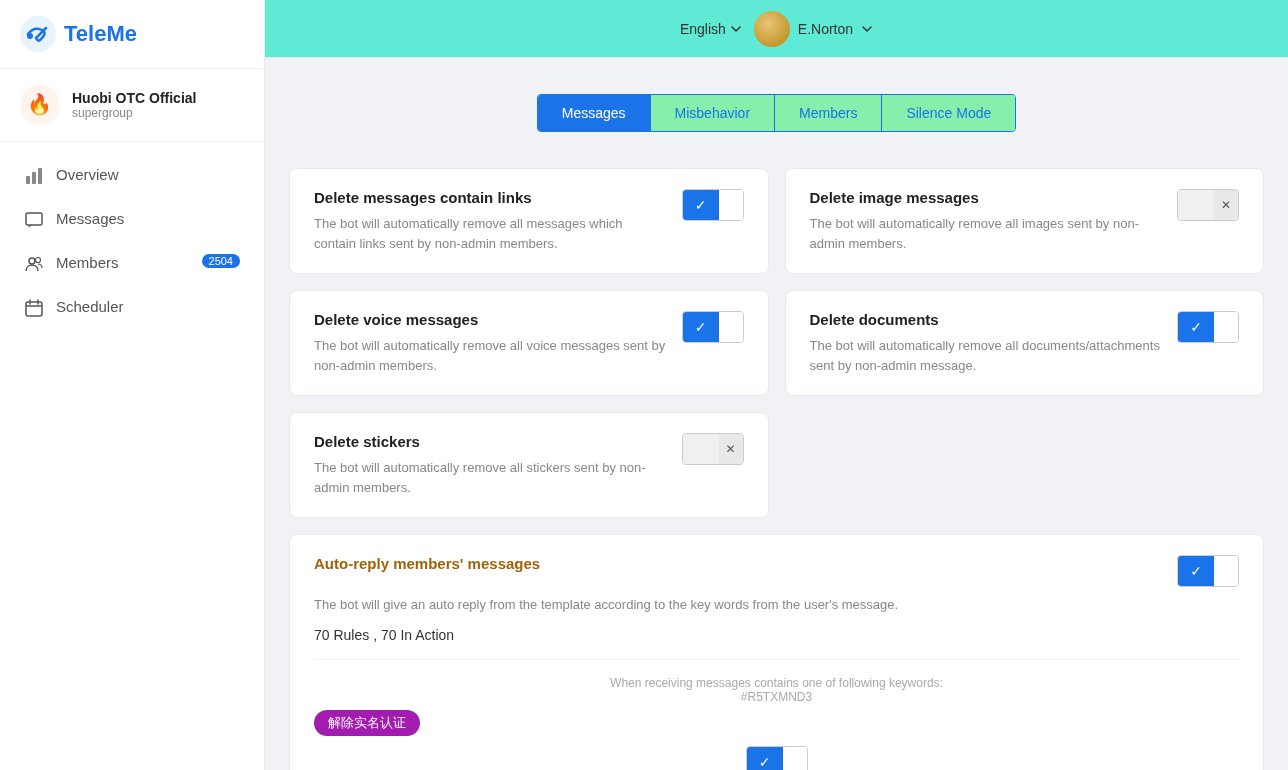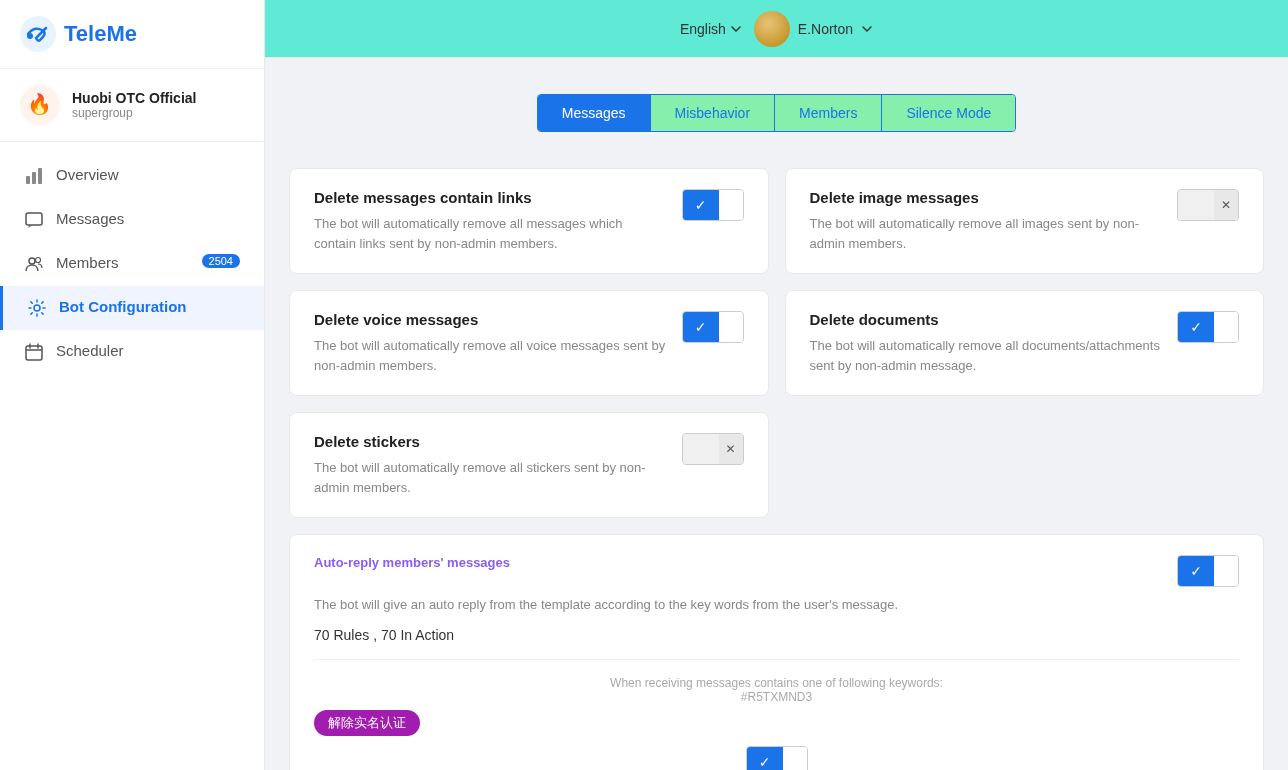--- a/index.html
+++ b/index.html
@@ -55,21 +55,21 @@
     .toggle-check { width: 36px; height: 32px; display: flex; align-items: center; justify-content: center; font-size: 14px; cursor: pointer; }
     .toggle-x { width: 24px; height: 32px; display: flex; align-items: center; justify-content: center; font-size: 12px; cursor: pointer; }
     .toggle.on .toggle-check { background: #1a73e8; color: #fff; }
     .toggle.on .toggle-x { background: #fff; color: #999; }
     .toggle.off .toggle-check { background: #f0f0f0; color: #999; }
     .toggle.off .toggle-x { background: #e8e8e8; color: #555; }
 
     
     .card-full { background: #fff; border-radius: 8px; padding: 20px 24px; border: 1px solid #e8e8e8; margin-bottom: 16px; }
     .card-full-header { display: flex; align-items: flex-start; justify-content: space-between; gap: 16px; margin-bottom: 8px; }
-    .card-full-title { font-size: 13px; font-weight: 600; color: #8b5cf6; }
+    .card-full-title { font-size: 15px; font-weight: 600; color: #a16207; }
     .card-full-desc { font-size: 13px; color: #888; line-height: 1.5; margin-bottom: 12px; }
     .rules-count { font-size: 14px; color: #333; margin-bottom: 16px; }
 
     .rule-item { border-top: 1px solid #f0f0f0; padding-top: 16px; }
     .rule-item-header { display: flex; justify-content: space-between; align-items: center; margin-bottom: 6px; flex-direction: column; }
     .rule-label { font-size: 12px; color: #aaa; }
     .rule-id { font-size: 12px; color: #aaa; }
     .keyword-tag { display: inline-flex; align-items: center; background: #a21caf; color: #fff; border-radius: 20px; padding: 4px 14px; font-size: 13px; margin-bottom: 10px; }
 
     
@@ -129,29 +129,20 @@
           <svg width="18" height="18" viewBox="0 0 18 18" fill="none">
             <circle cx="7" cy="6" r="3" stroke="currentColor" stroke-width="1.5" fill="none"></circle>
             <path d="M1 16 C1 12 4 10 7 10 C10 10 13 12 13 16" stroke="currentColor" stroke-width="1.5" fill="none"></path>
             <circle cx="13" cy="5" r="2.5" stroke="currentColor" stroke-width="1.2" fill="none"></circle>
             <path d="M13 9 C15.5 9 17 10.5 17 13" stroke="currentColor" stroke-width="1.2" fill="none"></path>
           </svg>
         </span>
         <span>Members</span>
         <span class="badge">2504</span>
       </div>
-      <div class="nav-item active">
-        <span class="nav-icon">
-          <svg width="18" height="18" viewBox="0 0 18 18" fill="none">
-            <circle cx="9" cy="9" r="3" stroke="currentColor" stroke-width="1.5" fill="none"></circle>
-            <path d="M9 1 L9 3 M9 15 L9 17 M1 9 L3 9 M15 9 L17 9 M2.9 2.9 L4.3 4.3 M13.7 13.7 L15.1 15.1 M15.1 2.9 L13.7 4.3 M4.3 13.7 L2.9 15.1" stroke="currentColor" stroke-width="1.5" stroke-linecap="round"></path>
-          </svg>
-        </span>
-        <span>Bot Configuration</span>
-      </div>
       <div class="nav-item">
         <span class="nav-icon">
           <svg width="18" height="18" viewBox="0 0 18 18" fill="none">
             <rect x="1" y="3" width="16" height="14" rx="2" stroke="currentColor" stroke-width="1.5" fill="none"></rect>
             <path d="M1 7 L17 7" stroke="currentColor" stroke-width="1.5"></path>
             <path d="M5 1 L5 5 M13 1 L13 5" stroke="currentColor" stroke-width="1.5" stroke-linecap="round"></path>
           </svg>
         </span>
         <span>Scheduler</span>
       </div>

